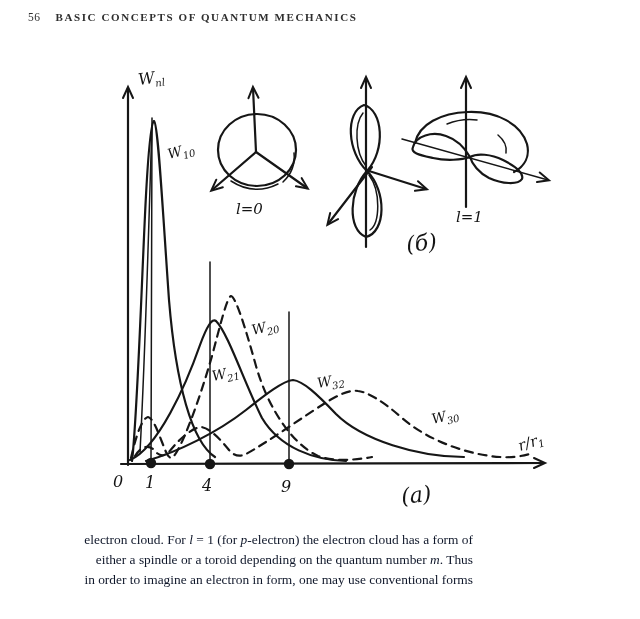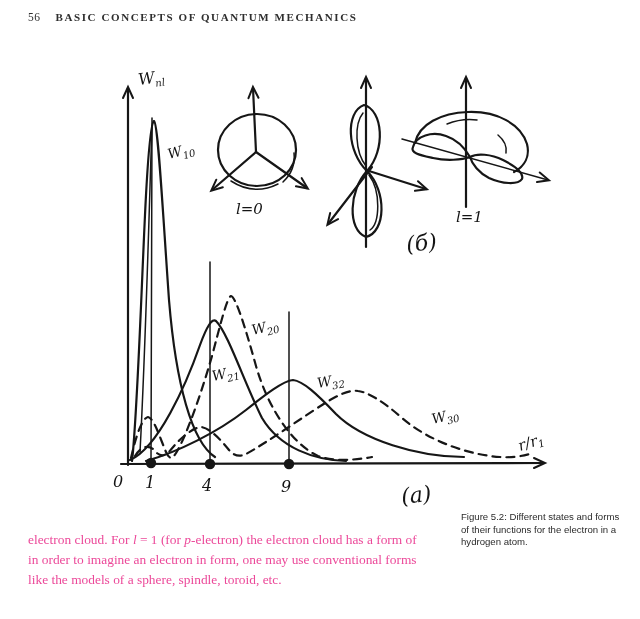--- a/index.html
+++ b/index.html
@@ -14,21 +14,21 @@
   .stk{fill:none;stroke:#161616;stroke-width:2.2;stroke-linecap:round;stroke-linejoin:round;}
   .thin{stroke-width:1.5;}
   .dash{stroke-dasharray:8 6;}
   .hw{font-family:"DejaVu Serif",serif;font-style:italic;fill:#141414;}
   .sub{font-size:10px;}
   
   #cap{position:absolute;left:461px;top:511px;width:178px;
        font-family:"Liberation Sans",sans-serif;font-size:9.6px;line-height:12.6px;color:#2b2b2b;}
   
   #bodytxt{position:absolute;left:28px;top:530px;width:445px;
-           font-size:13.4px;line-height:19.8px;color:#ec4899;}
+           font-size:13.4px;line-height:19.8px;color:#0f172a;text-align:right;}
   #bodytxt .it{font-style:italic;}
 </style>
 </head>
 <body>
 
 <div id="page">
 
   <div id="hdr">
     <span class="pno">56</span>
     <span class="rt">BASIC CONCEPTS OF QUANTUM MECHANICS</span>
@@ -111,25 +111,20 @@
         <path class="stk" fill="url(#hatch)" stroke-width="1.9" d="M 413 147 C 416 136 432 131 446 136 C 458 140 466 150 470 157 C 462 160 446 161 433 158 C 420 155 410 153 413 147 Z"></path>
         <path class="stk" fill="url(#hatch)" stroke-width="1.9" d="M 470 157 C 477 153 491 154 503 160 C 515 166 524 173 522 179 C 518 185 502 184 489 178 C 479 173 472 164 470 157 Z"></path>
         <path class="stk thin" d="M 402 139 L 548 180" marker-end="url(#ah)"></path>
         <text class="hw" x="456" y="222" font-size="15">l=1</text>
       </g>
 
       <text class="hw" x="407" y="252" font-size="22" transform="rotate(-6 407 252)">(б)</text>
     </g>
   </svg>
 
-  <div id="cap">
-    <div>Figure 5.2: Different states and forms</div>
-    <div>of their functions for the electron in a</div>
-    <div>hydrogen atom.</div>
-  </div>
 
   <div id="bodytxt">
     <div><span>electron cloud. For </span><span class="it">l</span><span> = 1 (for </span><span class="it">p</span><span>-electron) the electron cloud has a form of</span></div>
+    <div><span>either a spindle or a toroid depending on the quantum number </span><span class="it">m</span><span>. Thus</span></div>
     <div><span>in order to imagine an electron in form, one may use conventional forms</span></div>
-    <div><span>like the models of a sphere, spindle, toroid, etc.</span></div>
   </div>
 
 </div>
 
 </body></html>

